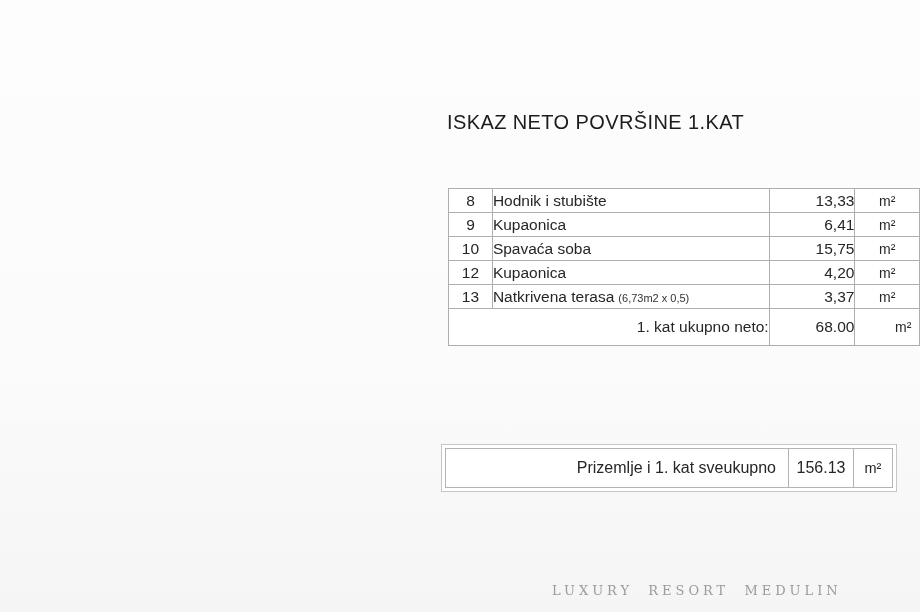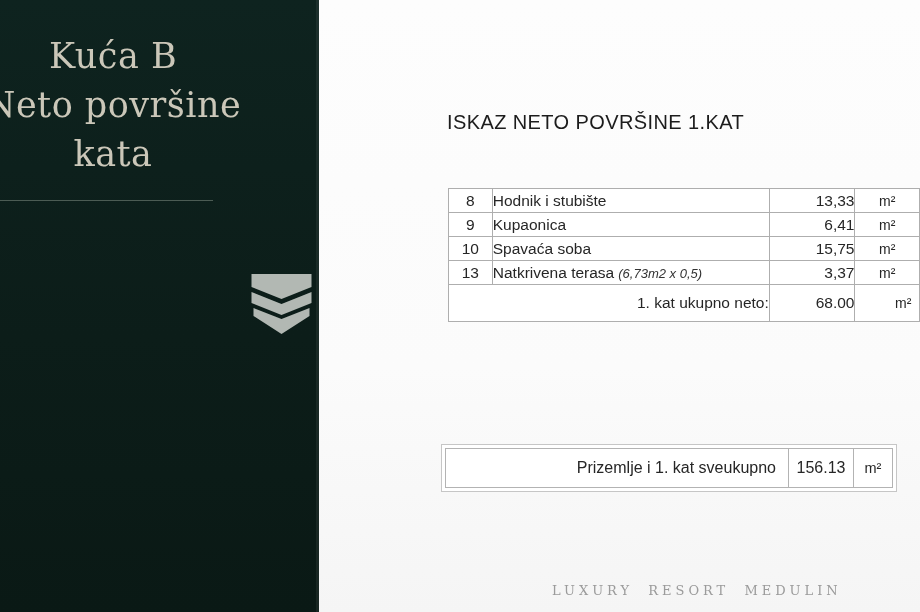--- a/index.html
+++ b/index.html
@@ -36,21 +36,21 @@
   table.area-table {
     position:absolute; left:129px; top:188px;
     border-collapse:collapse; background:#fff;
     font-size:15.5px; color:#262626;
   }
   table.area-table td { border:1px solid #aeaeae; height:23px; padding:0; }
   td.col-num   { width:47px;  text-align:center; }
   td.col-name  { width:306px; text-align:left; padding-left:8px; }
   td.col-value { width:55px;  text-align:right; padding-right:7px; }
   td.col-unit  { width:34px;  text-align:center; font-size:14px; }
-  .room-note { font-size:13px; color:#333; margin-left:4px;font-style:italic; }
+  .room-note { font-size:11px; color:#333; margin-left:4px; }
   .room-note:empty { display:none; }
   tr.total-row td { height:36px;padding-left:32px; }
   td.total-label { text-align:right; padding-right:10px; }
   
   .summary-box {
     position:absolute; left:122px; top:444px; width:456px; height:48px;
     border:1px solid #c6c6c6; background:#fff; box-sizing:border-box; padding:3px;
   }
   table.summary-table {
     border-collapse:collapse; width:100%; height:100%;
@@ -65,35 +65,20 @@
     position:absolute; left:233px; top:583px; white-space:nowrap;
     font-family:"DejaVu Serif", serif; font-size:13px; color:#9b9b9b;
     letter-spacing:4px; word-spacing:7px;
   }
 </style>
 </head>
 <body>
 
 <div class="stage">
 
-  <div class="sidebar">
-    <div class="sidebar-title">
-      <div>Kuća B</div>
-      <div>Neto površine</div>
-      <div>kata</div>
-    </div>
-    <div class="sidebar-divider"></div>
-    <div class="chevron-wrap">
-      <svg width="61" height="60" viewBox="0 0 60 60" xmlns="http://www.w3.org/2000/svg">
-        <polygon points="0,0 60,0 60,13 30,25 0,13" fill="#b2b8b3"></polygon>
-        <polygon points="0,18 30,30 60,18 60,29 30,41 0,29" fill="#b2b8b3"></polygon>
-        <polygon points="2,34 30,45 58,34 58,42 30,60 2,42" fill="#b2b8b3"></polygon>
-      </svg>
-    </div>
-  </div>
 
   <div class="content">
 
     <div class="page-title">ISKAZ NETO POVRŠINE 1.KAT</div>
 
     <table class="area-table">
       <tbody>
         <tr>
           <td class="col-num">8</td>
           <td class="col-name"><span>Hodnik i stubište</span></td>
@@ -103,20 +88,26 @@
         <tr>
           <td class="col-num">9</td>
           <td class="col-name"><span>Kupaonica</span></td>
           <td class="col-value">6,41</td>
           <td class="col-unit">m²</td>
         </tr>
         <tr>
           <td class="col-num">10</td>
           <td class="col-name"><span>Spavaća soba</span></td>
           <td class="col-value">15,75</td>
+          <td class="col-unit">m²</td>
+        </tr>
+        <tr>
+          <td class="col-num">12</td>
+          <td class="col-name"><span>Kupaonica</span></td>
+          <td class="col-value">4,20</td>
           <td class="col-unit">m²</td>
         </tr>
         <tr>
           <td class="col-num">13</td>
           <td class="col-name"><span>Natkrivena terasa</span><span class="room-note">(6,73m2 x 0,5)</span></td>
           <td class="col-value">3,37</td>
           <td class="col-unit">m²</td>
         </tr>
         <tr class="total-row">
           <td class="total-label" colspan="2">1. kat ukupno neto:</td>

